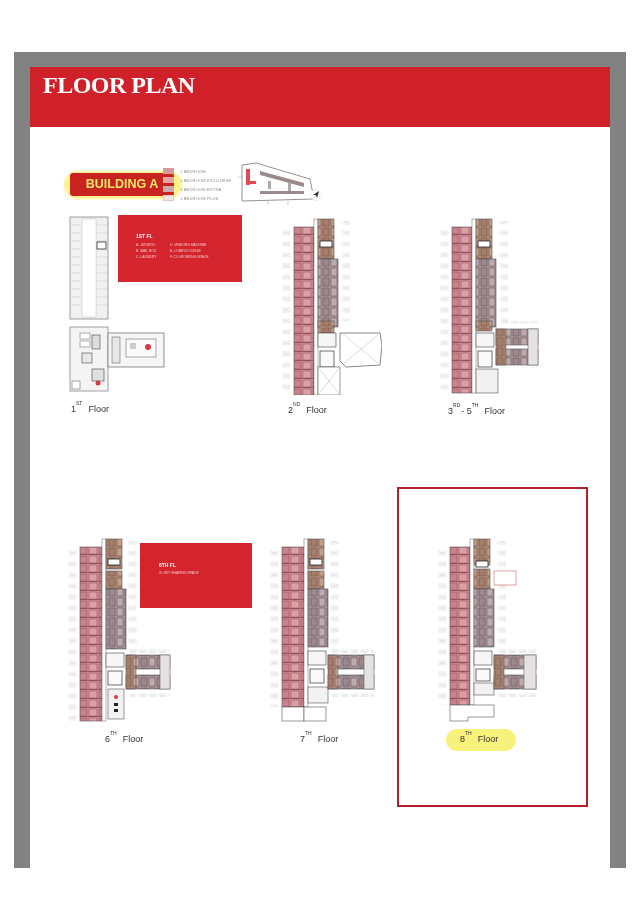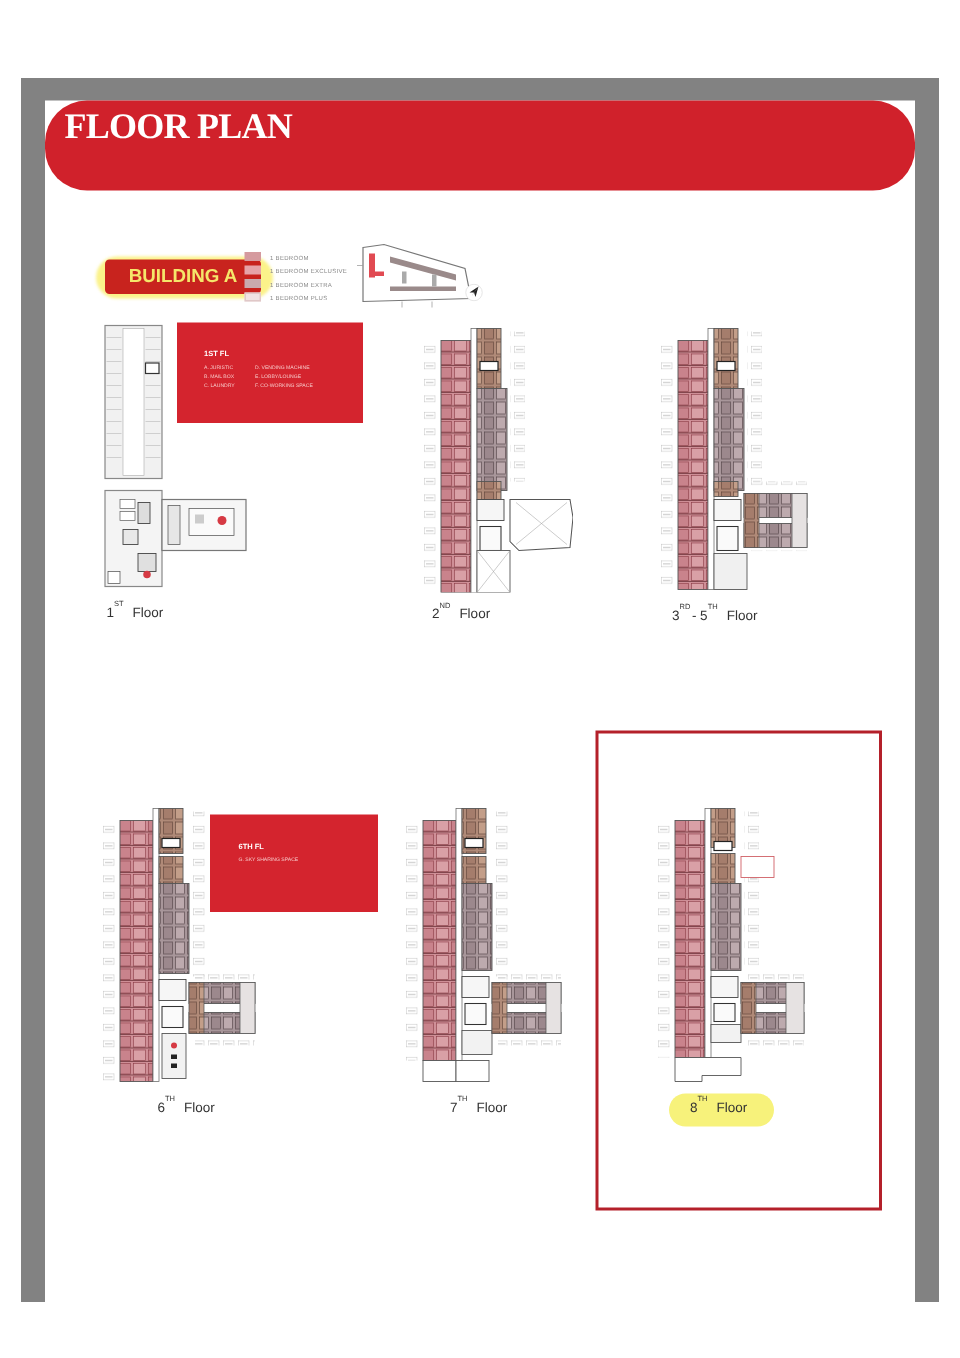--- a/index.html
+++ b/index.html
@@ -1,21 +1,21 @@
 <!DOCTYPE html>
 <html><head>
 <meta charset="utf-8">
 <style>
   * { box-sizing: border-box; margin: 0; padding: 0; }
   html, body { width: 640px; height: 905px; background: #ffffff; overflow: hidden; }
   body { position: relative; font-family: "Liberation Sans", sans-serif; }
 
   .frame { position: absolute; left: 14px; top: 52px; width: 612px; height: 816px; background: #828282; }
   .page { position: absolute; left: 30px; top: 67px; width: 580px; height: 801px; background: #ffffff; }
-  .header { position: absolute; left: 0; top: 0; width: 580px; height: 60px; background: #d0212b; border-radius: 28px; }
+  .header { position: absolute; left: 0; top: 0; width: 580px; height: 60px; background: #d0212b; }
   .header-title { position: absolute; left: 13px; top: 5px; color: #ffffff; font-family: "Liberation Serif", serif; font-weight: bold; font-size: 24px; letter-spacing: -0.5px; }
 
   .abs { position: absolute; }
 
   
   .badge-glow { position: absolute; left: 34px; top: 104px; width: 118px; height: 28px; background: #fbf28a; border-radius: 14px; filter: blur(1px); }
   .badge { position: absolute; left: 40px; top: 106px; width: 104px; height: 23px; background: #c8231e; border-radius: 3px; color: #f5e66a; font-weight: bold; font-size: 12.5px; text-align: center; line-height: 23px; }
 
   
   .legend { position: absolute; left: 133px; top: 100px; }

